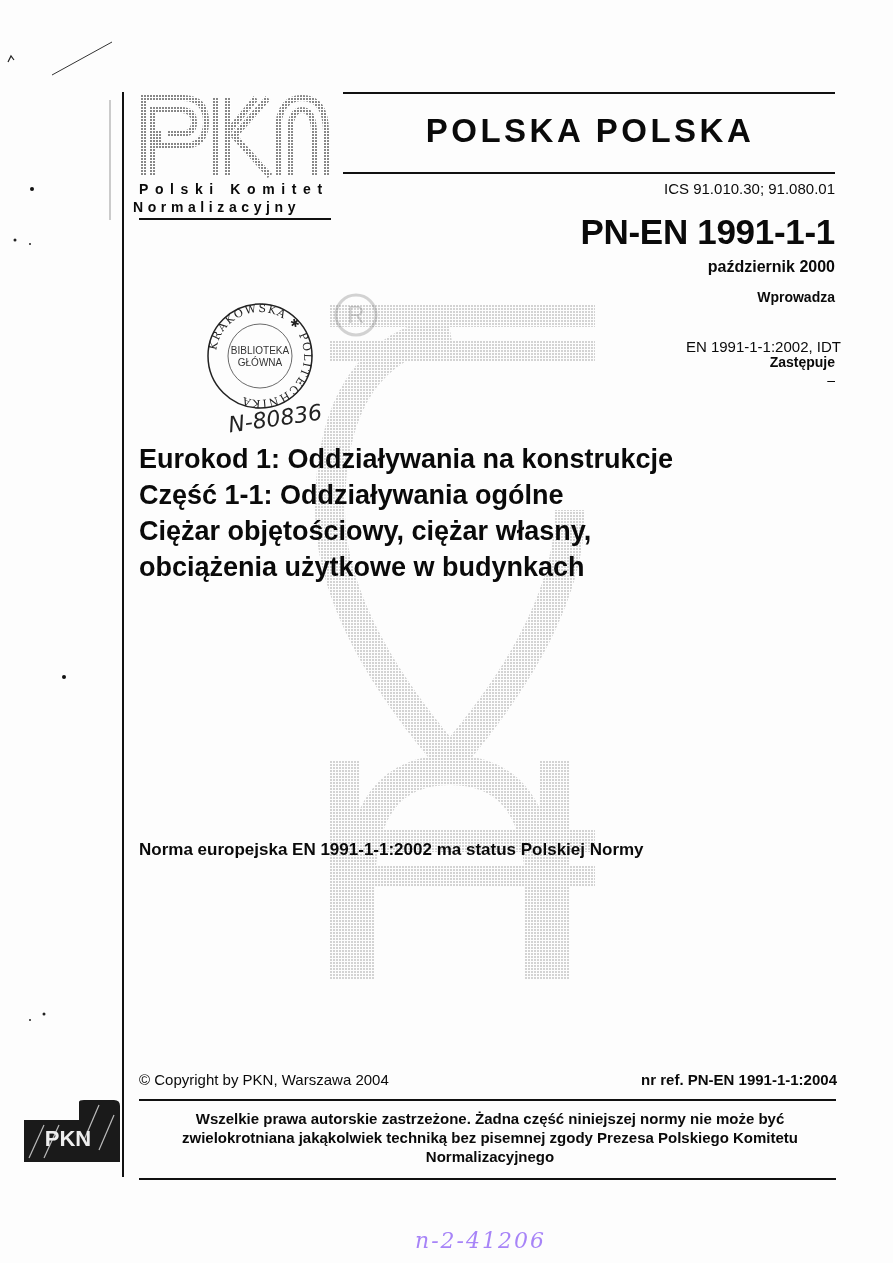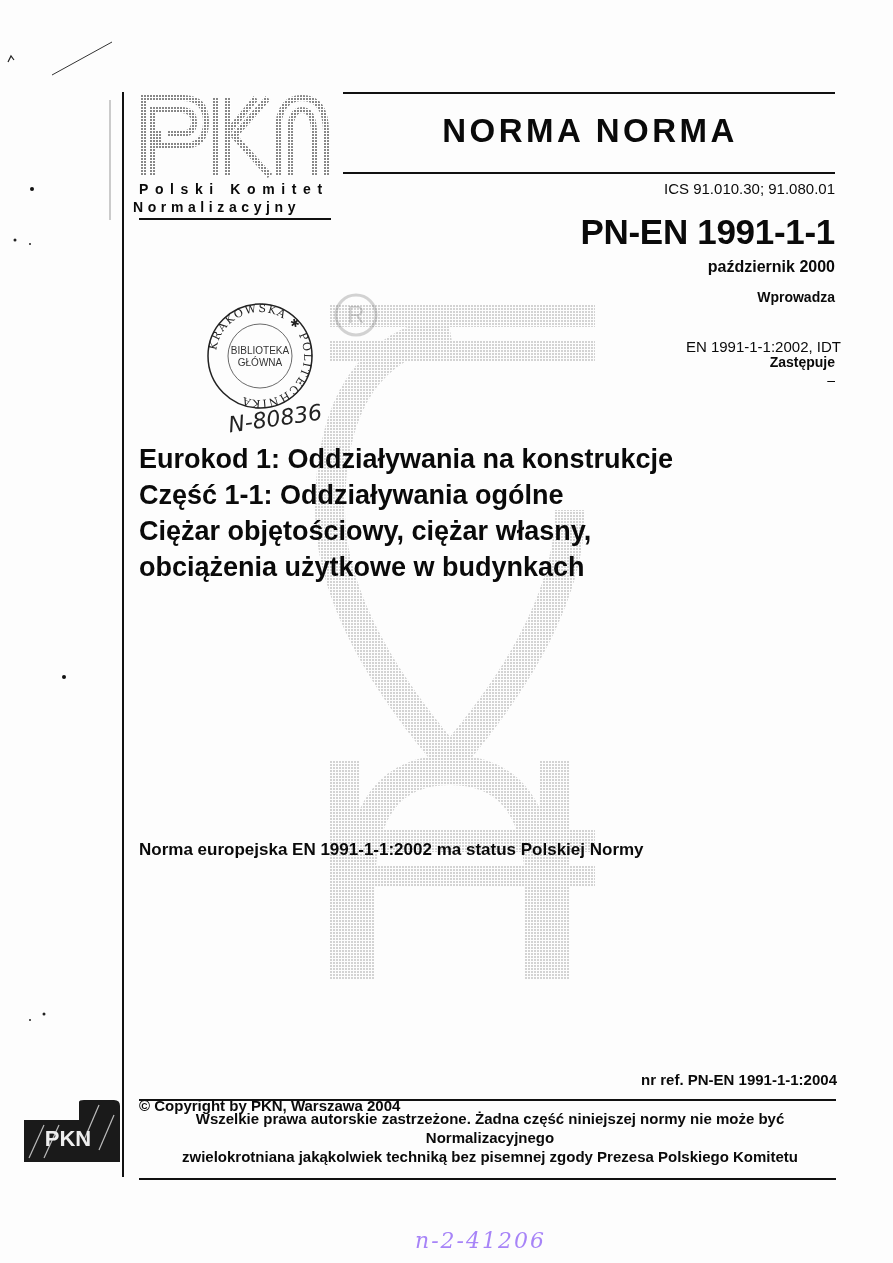--- a/index.html
+++ b/index.html
@@ -33,21 +33,21 @@
 
   
   .stamp { left:204px; top:300px; width:112px; height:112px; }
   .stamp-num { left:228px; top:406px; font-size:22px; font-family:"DejaVu Sans", sans-serif; font-style:italic; transform:rotate(-8deg); color:#222; }
   .reg { left:333px; top:292px; width:46px; height:46px; opacity:0.25; }
 
   .main-title { left:139px; top:441px; font-size:27px; font-weight:bold; line-height:36px; white-space:nowrap; }
 
   .status { left:139px; top:840px; font-size:17px; font-weight:bold; }
 
-  .copyright { left:139px; top:1097px; font-size:15px; font-weight:bold; }
+  .copyright { left:139px; top:1071px; font-size:15px; font-weight:normal; }
   .nrref { right:56px; top:1071px; font-size:15px; font-weight:bold; }
   .rights { left:140px; top:1109px; width:700px; text-align:center; font-size:15px; font-weight:bold; line-height:19px; }
 
   .handwriting { left:415px; top:1228px; font-size:22px; color:#8b5cf6; font-family:"DejaVu Serif", serif; font-style:italic; letter-spacing:2px; opacity:0.75; }
   .holo { left:24px; top:1100px; width:96px; height:62px; }
 
   .specks { left:0; top:0; width:120px; height:1263px; }
 </style>
 </head>
 <body>
@@ -84,21 +84,21 @@
       <path d="M140 84 V40 Q140 6 164 6 Q188 6 188 40 V84"></path>
       <path d="M152 84 V42 Q152 18 164 18 Q176 18 176 42 V84"></path>
     </g>
   </svg>
 </div>
 <div class="abs org1">Polski Komitet</div>
 <div class="abs org2">Normalizacyjny</div>
 <div class="abs org-underline"></div>
 
 <div class="hline" style="left:343px; top:92px; width:492px;"></div>
-<div class="abs title">NORMA NORMA</div>
+<div class="abs title">POLSKA POLSKA</div>
 <div class="hline" style="left:343px; top:172px; width:492px;"></div>
 
 <div class="abs ics">ICS 91.010.30; 91.080.01</div>
 <div class="abs pn">PN-EN 1991-1-1</div>
 <div class="abs date">październik 2000</div>
 <div class="abs wprow">Wprowadza</div>
 <div class="abs wprow2">EN 1991-1-1:2002, IDT</div>
 <div class="abs zast">Zastępuje</div>
 <div class="abs zast2">–</div>
 
@@ -148,22 +148,22 @@
   <div>obciążenia użytkowe w budynkach</div>
 </div>
 
 <div class="abs status">Norma europejska EN 1991-1-1:2002 ma status Polskiej Normy</div>
 
 <div class="abs copyright">© Copyright by PKN, Warszawa 2004</div>
 <div class="abs nrref">nr ref. PN-EN 1991-1-1:2004</div>
 <div class="hline" style="left:139px; top:1099px; width:697px;"></div>
 <div class="abs rights">
   <div>Wszelkie prawa autorskie zastrzeżone. Żadna część niniejszej normy nie może być</div>
+  <div>zwielokrotniana jakąkolwiek techniką bez pisemnej zgody Prezesa Polskiego Komitetu</div>
   <div>Normalizacyjnego</div>
-  <div>zwielokrotniana jakąkolwiek techniką bez pisemnej zgody Prezesa Polskiego Komitetu</div>
 </div>
 <div class="hline" style="left:139px; top:1178px; width:697px;"></div>
 
 <svg class="abs holo" viewBox="0 0 96 62">
   <path d="M0 20 H55 V2 Q55 0 60 0 H90 Q96 0 96 6 V62 H0 Z" fill="#1a1a1a"></path>
   <g stroke="#bbb" stroke-width="1.2">
     <line x1="5" y1="58" x2="20" y2="25"></line>
       <line x1="20" y1="58" x2="35" y2="25"></line>
     <line x1="60" y1="40" x2="75" y2="5"></line>
       <line x1="75" y1="50" x2="90" y2="15"></line>

